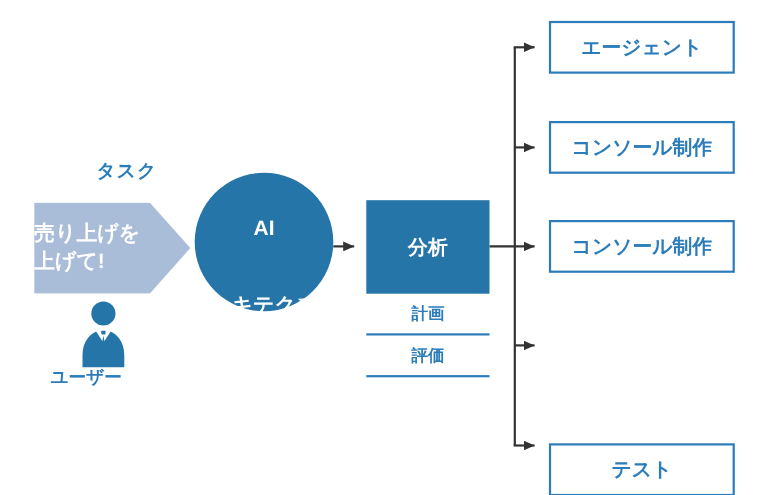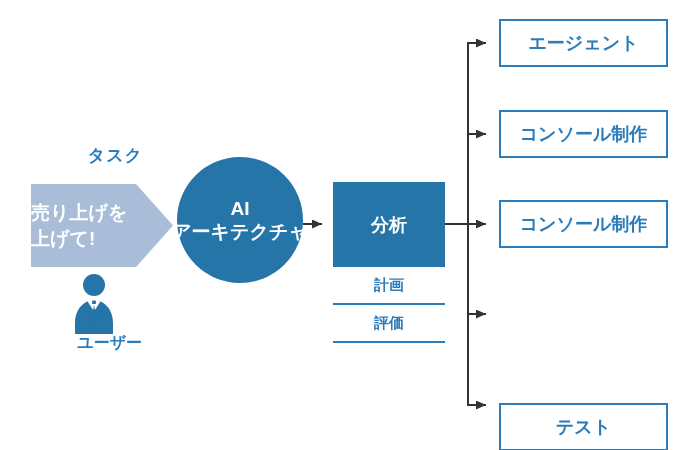--- a/index.html
+++ b/index.html
@@ -22,21 +22,21 @@
     display:flex;flex-direction:column;justify-content:center;
     box-sizing:border-box;
   }
   .pentagon .line{color:#fff;font-size:19px;font-weight:bold;line-height:26px;white-space:nowrap;}
   
   .agent-circle{
     left:177px;top:157px;width:126px;height:126px;border-radius:50%;
     background:var(--solid,#2575a9);display:flex;flex-direction:column;
     align-items:center;justify-content:center;
   }
-  .agent-circle .line{color:#fff;font-size:19px;font-weight:bold;line-height:23px;white-space:nowrap;}
+  .agent-circle .line{color:#fff;font-size:19px;font-weight:bold;line-height:23px;white-space:nowrap;margin-top:47px;}
   
   .analysis-box{
     left:333px;top:182px;width:112px;height:85px;background:var(--solid,#2575a9);
     display:flex;flex-direction:column;align-items:center;justify-content:center;
   }
   .analysis-box .line{color:#fff;font-size:18px;font-weight:bold;line-height:22px;white-space:nowrap;}
   
   .steps{left:333px;top:267px;width:112px;}
   .step-row{
     height:36px;border-bottom:2px solid var(--accent,#2b7cba);
@@ -46,21 +46,21 @@
   
   .out-box{
     left:499px;width:169px;height:48px;background:#fff;
     border:2px solid var(--accent,#2b7cba);box-sizing:border-box;
     display:flex;align-items:center;justify-content:center;
     color:var(--accent,#2b7cba);font-size:18px;font-weight:bold;white-space:nowrap;
   }
   
   .user-icon-wrap{left:71px;top:272px;width:46px;height:62px;}
   .user-label{
-    left:46px;top:333px;width:96px;text-align:right;
+    left:46px;top:333px;width:96px;text-align:left;
     font-size:16px;font-weight:bold;color:var(--accent,#2b7cba);
   }
 </style>
 </head>
 <body>
 
 <div class="canvas">
 
   <svg class="connector-layer" width="700" height="450" viewBox="0 0 700 450" xmlns="http://www.w3.org/2000/svg">
     <defs>

